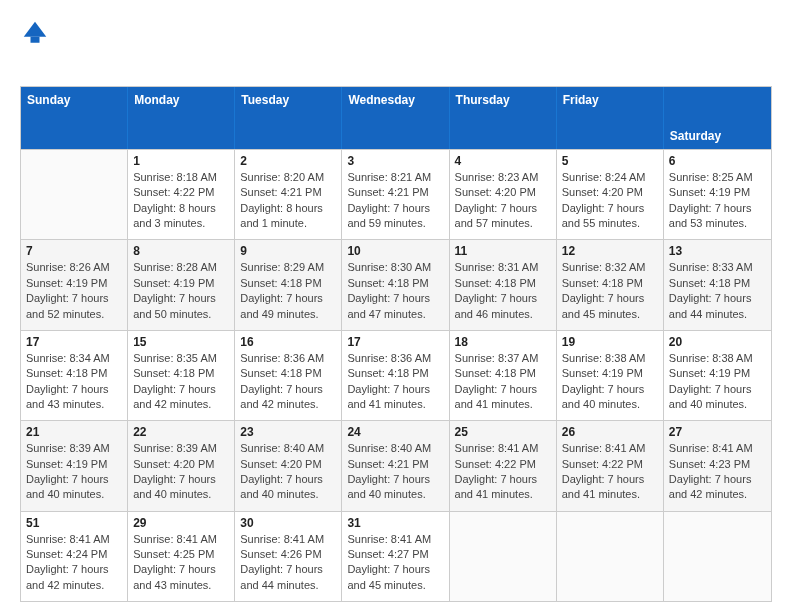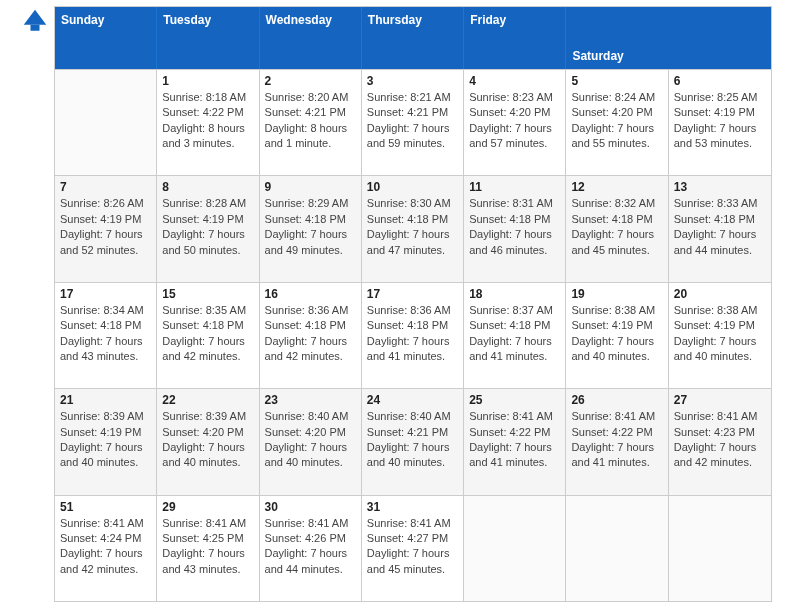--- a/index.html
+++ b/index.html
@@ -6,23 +6,24 @@
     body {
       font-family: Arial, sans-serif;
       background: #fff;
       width: 792px;
       height: 612px;
       overflow: hidden;
     }
     .page {
       width: 792px;
       height: 612px;
-      padding: 6px 20px 10px 20px;
-      display: flex;
-      flex-direction: row;
+      padding: 18px 20px 10px 20px;
+      display: flex;
+      flex-direction: column;
+      gap: 28px;
     }
     .header {
       display: flex;
       align-items: flex-start;
       justify-content: space-between;
       margin-bottom: 10px;
     }
     .logo {
       display: flex;
       align-items: center;
@@ -128,20 +129,21 @@
     </div>
     <div class="title-block">
       <div class="month-title"></div>
       <div class="location"></div>
     </div>
   </div>
 
   <div class="calendar">
     <div class="cal-header">
     <div class="cal-header-cell">Sunday</div>
+        <div class="cal-header-cell">Monday</div>
         <div class="cal-header-cell">Tuesday</div>
         <div class="cal-header-cell">Wednesday</div>
         <div class="cal-header-cell">Thursday</div>
         <div class="cal-header-cell">Friday</div>
         <div class="cal-header-cell">Saturday</div>
       </div>
     <div class="cal-body">
     <div class="cal-row">
           <div class="cal-cell empty"></div>
           <div class="cal-cell">

